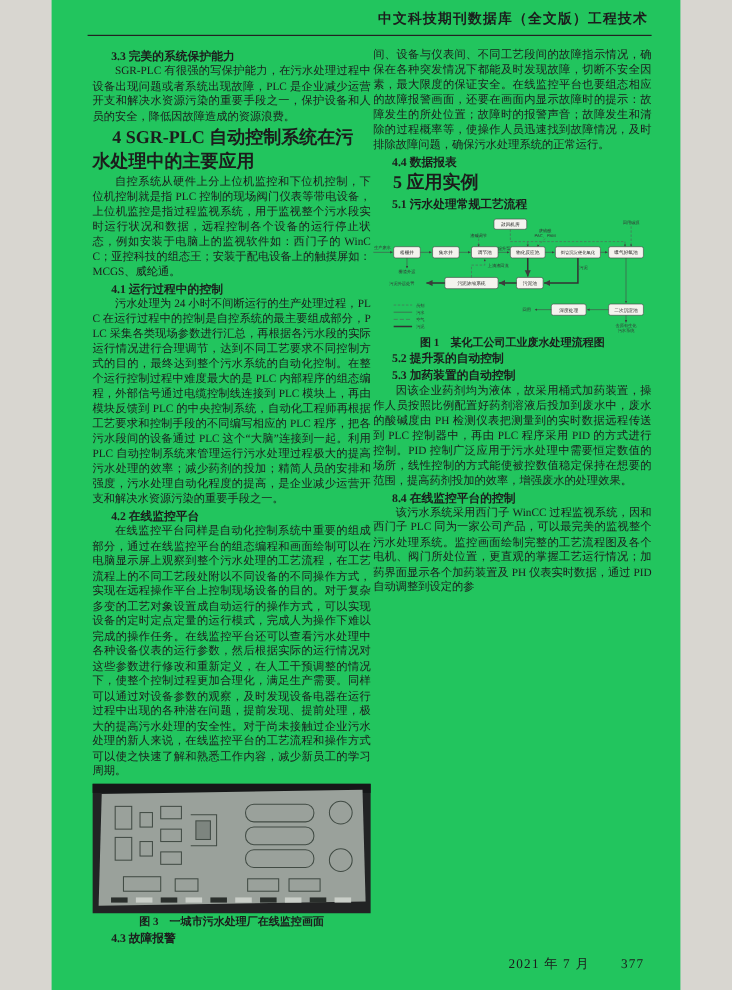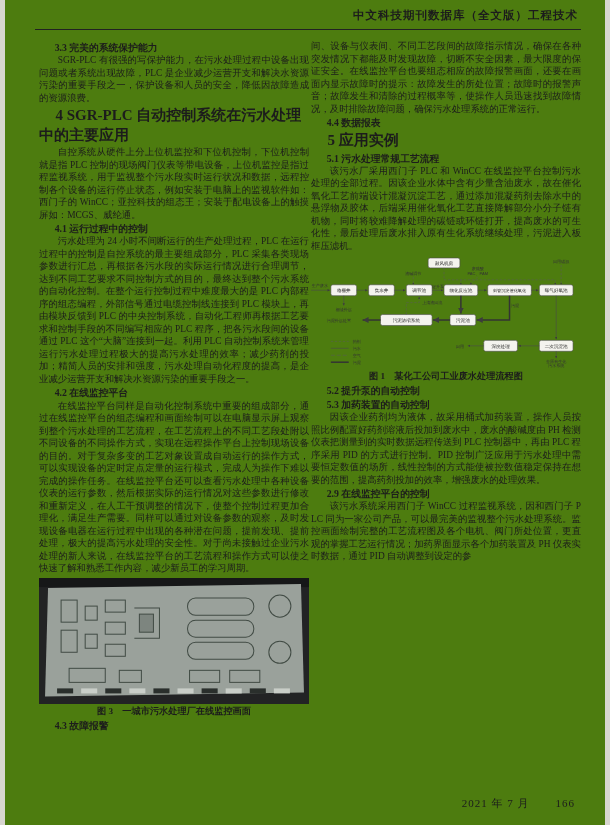--- a/index.html
+++ b/index.html
@@ -1,18 +1,18 @@
 <!DOCTYPE html>
 <html><head>
 <meta charset="utf-8">
 <style>
   html,body{margin:0;padding:0;background:#d8d6d0;}
   .page{
-    position:relative;width:600px;height:825px;margin:0 auto;
-    background:#4d7c0f;overflow:hidden;
+    position:relative;width:524px;height:825px;margin:0 auto;
+    background:#22c55e;overflow:hidden;
     font-family:"Liberation Serif","DejaVu Serif",serif;color:#1c1c1c;
   }
   .header{position:absolute;top:8px;right:27px;font-family:"Liberation Sans","DejaVu Sans",sans-serif;
     font-size:11.5px;font-weight:700;letter-spacing:1px;}
   .header-rule{position:absolute;top:29px;left:30px;right:24px;border-top:1.6px solid #222;}
   .columns{position:absolute;top:40px;left:34px;right:24px;bottom:30px;display:flex;gap:2px;}
   .col{flex:1;min-width:0;}
   p{margin:0;font-size:9.4px;line-height:1.33;text-align:justify;text-indent:2em;
     text-justify:inter-ideograph;word-break:break-all;}
   p.no-indent{text-indent:2em;}
@@ -96,21 +96,20 @@
       </figure>
 
       <h2 class="sec">4.3 故障报警</h2>
     </div>
 
     <div class="col">
       <p class="no-indent" style="text-indent:0;">间、设备与仪表间、不同工艺段间的故障指示情况，确保在各种突发情况下都能及时发现故障，切断不安全因素，最大限度的保证安全。在线监控平台也要组态相应的故障报警画面，还要在画面内显示故障时的提示：故障发生的所处位置；故障时的报警声音；故障发生和清除的过程概率等，使操作人员迅速找到故障情况，及时排除故障问题，确保污水处理系统的正常运行。</p>
       <h2 class="sec">4.4 数据报表</h2>
       <h1 class="chap">5 应用实例</h1>
       <h2 class="sec">5.1 污水处理常规工艺流程</h2>
-      <p>该污水厂采用西门子 PLC 和 WinCC 在线监控平台控制污水处理的全部过程。因该企业水体中含有少量含油废水，故在催化氧化工艺前端设计混凝沉淀工艺，通过添加混凝药剂去除水中的悬浮物及胶体，后端采用催化氧化工艺直接降解部分小分子链有机物，同时将较难降解处理的碳链或环链打开，提高废水的可生化性，最后处理后废水排入原有生化系统继续处理，污泥进入板框压滤机。</p>
 
       <figure class="fig-flow">
         <svg viewBox="0 0 272 114">
           <defs>
             <marker id="arr" markerWidth="5" markerHeight="5" refX="4" refY="2" orient="auto">
               <path d="M0,0 L4,2 L0,4 z" fill="#3c3c3c"></path>
             </marker>
           </defs>
 
           <rect class="flow-node" x="118" y="3" width="32" height="10" rx="2"></rect>
@@ -186,21 +185,21 @@
             <line x1="20" y1="108" x2="38" y2="108" stroke="#333" stroke-width="1.5"></line>
             <text class="flow-label-l" x="42" y="109.6">污泥</text>
           </g>
         </svg>
         <figcaption>图 1　某化工公司工业废水处理流程图</figcaption>
       </figure>
 
       <h2 class="sec">5.2 提升泵的自动控制</h2>
       <h2 class="sec">5.3 加药装置的自动控制</h2>
       <p>因该企业药剂均为液体，故采用桶式加药装置，操作人员按照比例配置好药剂溶液后投加到废水中，废水的酸碱度由 PH 检测仪表把测量到的实时数据远程传送到 PLC 控制器中，再由 PLC 程序采用 PID 的方式进行控制。PID 控制广泛应用于污水处理中需要恒定数值的场所，线性控制的方式能使被控数值稳定保持在想要的范围，提高药剂投加的效率，增强废水的处理效果。</p>
-      <h2 class="sec">2.9 在线监控平台的控制</h2>
+      <h2 class="sec">8.4 在线监控平台的控制</h2>
       <p>该污水系统采用西门子 WinCC 过程监视系统，因和西门子 PLC 同为一家公司产品，可以最完美的监视整个污水处理系统。监控画面绘制完整的工艺流程图及各个电机、阀门所处位置，更直观的掌握工艺运行情况；加药界面显示各个加药装置及 PH 仪表实时数据，通过 PID 自动调整到设定的参</p>
     </div>
   </div>
 
   <div class="footer">
-    <span>2021 年 7 月</span><span class="pageno">166</span>
+    <span>2021 年 7 月</span><span class="pageno">377</span>
   </div>
 </div>
 
 </body></html>

